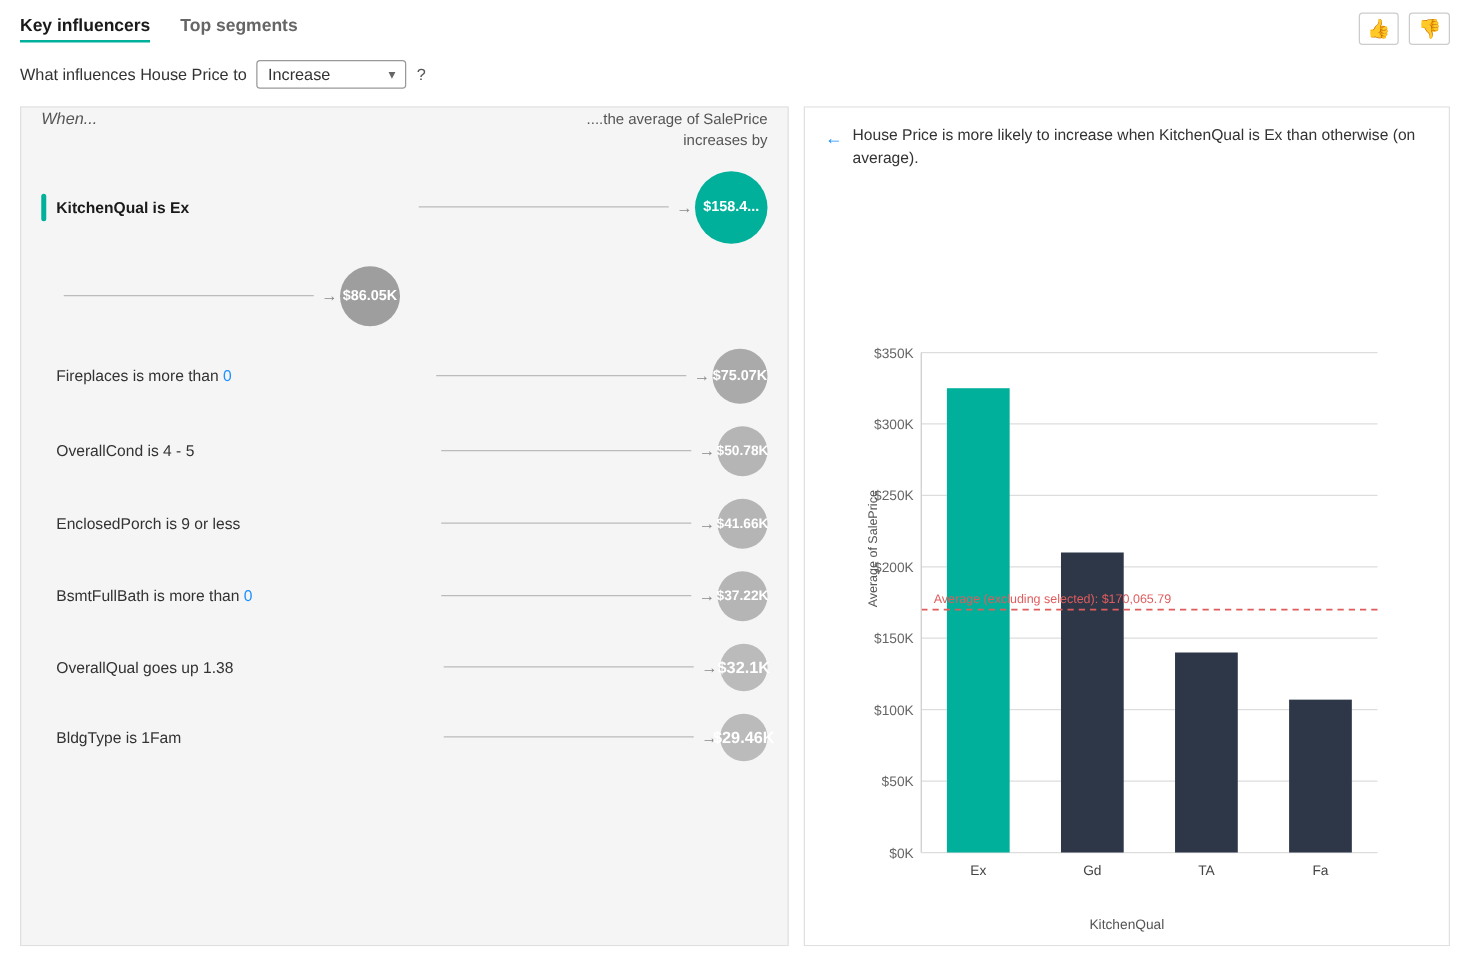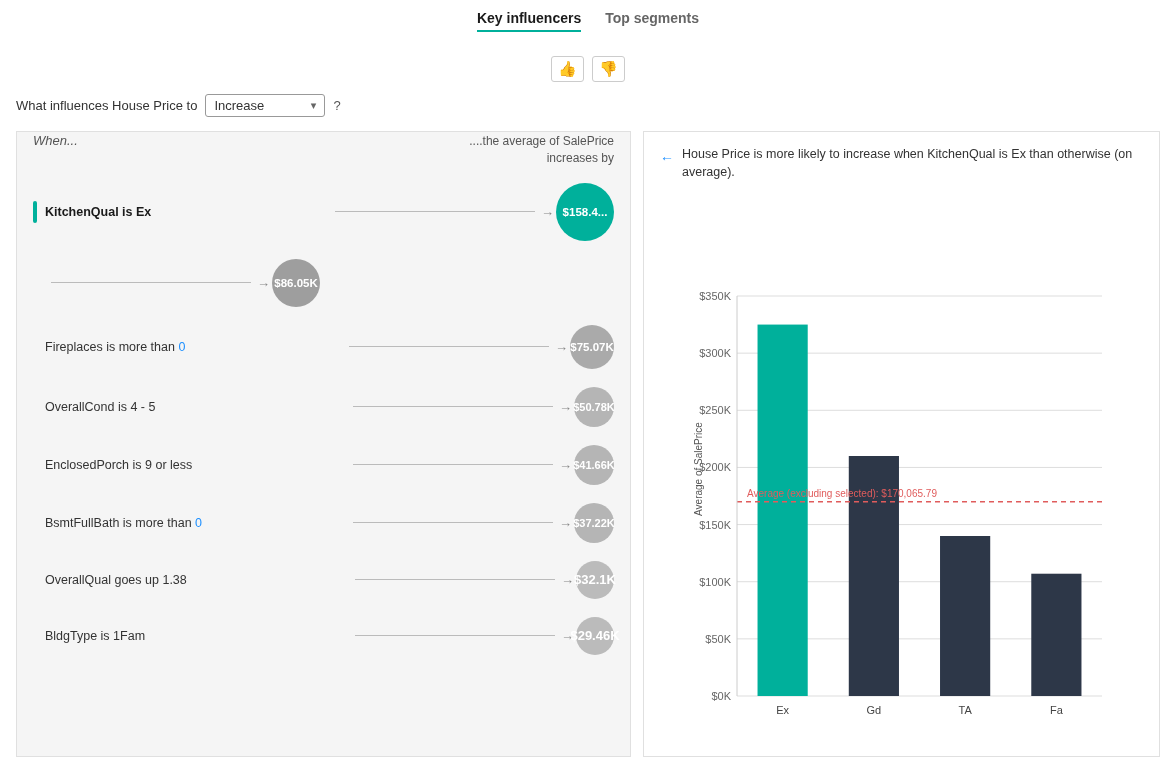--- a/index.html
+++ b/index.html
@@ -21,21 +21,20 @@
       padding: 10px 16px;
     }
 
     
     .tabs {
       display: flex;
       align-items: center;
       gap: 24px;
       margin-bottom: 12px;
       justify-content: space-between;
-      flex-direction: column;
     }
     .tabs-left {
       display: flex;
       gap: 24px;
       align-items: flex-end;
     }
     .tab {
       font-size: 14px;
       font-weight: 600;
       color: #666;
@@ -401,17 +400,18 @@
               <text x="191.875" y="428" text-anchor="middle" font-size="11" fill="#444">Gd</text>
               <rect x="258.03125" y="250" width="50.18750000000001" height="160" fill="#2d3748"></rect>
               <text x="283.125" y="428" text-anchor="middle" font-size="11" fill="#444">TA</text>
               <rect x="349.28125" y="287.7142857142857" width="50.18750000000001" height="122.28571428571429" fill="#2d3748"></rect>
               <text x="374.375" y="428" text-anchor="middle" font-size="11" fill="#444">Fa</text>
               <line x1="55" y1="215.71428571428572" x2="420" y2="215.71428571428572" stroke="#e05c5c" stroke-width="1.5" stroke-dasharray="5,4"></line>
               <text x="65" y="210.71428571428572" font-size="10" fill="#e05c5c">Average (excluding selected): $170,065.79</text>
               <line x1="55" y1="10" x2="55" y2="410" stroke="#ccc" stroke-width="1"></line>
             </svg>
         </div>
+        <div class="chart-xlabel">KitchenQual</div>
       </div>
     </div>
 
   </div>
 </div>
 
 </body></html>

